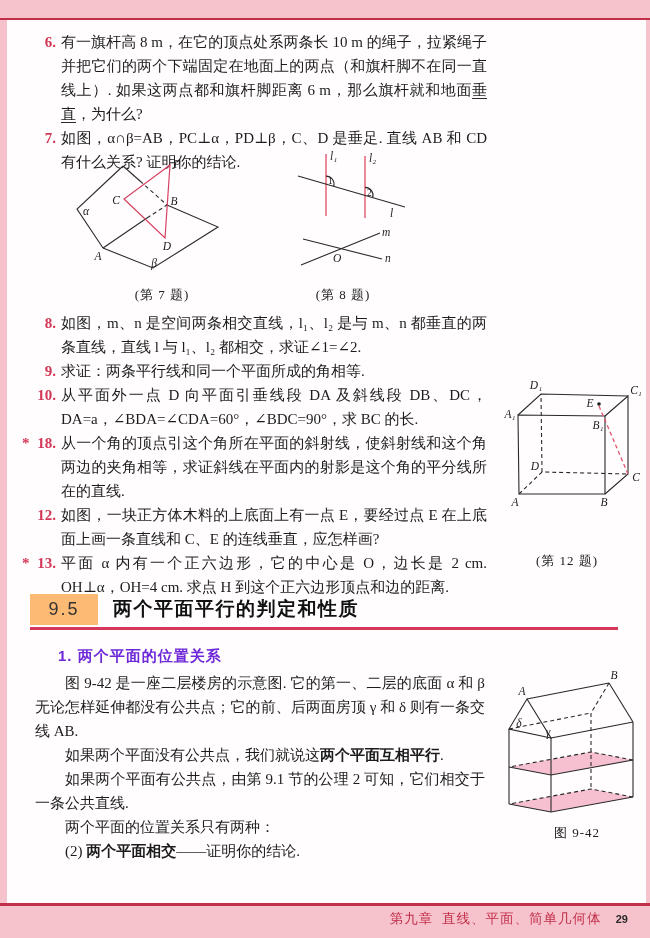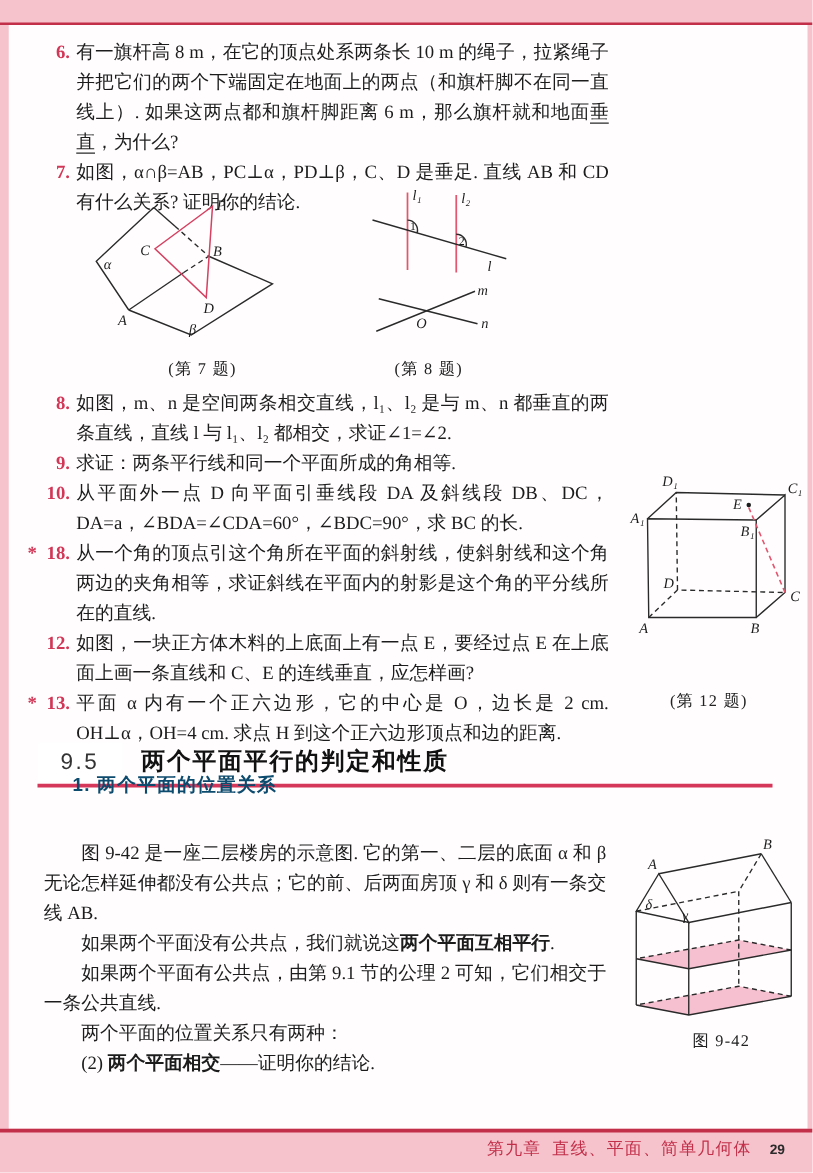--- a/index.html
+++ b/index.html
@@ -30,28 +30,28 @@
   .edge-dash{stroke:#2a2a2a;stroke-width:1.1;fill:none;stroke-dasharray:4 3;}
   .red-line{stroke:#e4566f;stroke-width:1.4;fill:none;}
   .red-tri{stroke:#d64062;stroke-width:1.2;fill:none;}
   .red-dash{stroke:#e4566f;stroke-width:1.3;fill:none;stroke-dasharray:4 3;}
   .floor{fill:#f7c0d1;stroke:none;}
   .lbl{font-size:11.5px;font-style:italic;font-family:"Liberation Serif","DejaVu Serif",serif;fill:#1c1c1c;}
   .lbl-num{font-size:9.5px;font-style:normal;font-family:"Liberation Serif","DejaVu Serif",serif;fill:#1c1c1c;}
   .fig-caption{position:absolute;width:120px;font-size:13px;text-align:center;color:#222;letter-spacing:1px;}
 
   
-  .sec-box{position:absolute;left:30px;top:594px;width:68px;height:31px;background:#ffffff;
+  .sec-box{position:absolute;left:30px;top:594px;width:68px;height:31px;background:#fdba74;
     display:flex;align-items:center;justify-content:center;
     font-size:18px;letter-spacing:2px;font-family:"Liberation Sans",sans-serif;color:#333;}
   .sec-title{position:absolute;left:113px;top:596px;font-size:19px;font-weight:bold;
     font-family:"Liberation Sans",sans-serif;letter-spacing:1.5px;color:#111;}
   .sec-rule{position:absolute;left:30px;top:627px;width:588px;height:3px;background:#d5375a;}
-  .subsection{position:absolute;left:58px;top:619px;font-size:15px;font-weight:bold;
-    font-family:"Liberation Sans",sans-serif;color:#0c4a6e;letter-spacing:1px;}
+  .subsection{position:absolute;left:58px;top:647px;font-size:15px;font-weight:bold;
+    font-family:"Liberation Sans",sans-serif;color:#6d28d9;letter-spacing:1px;}
 
   
   .body-text{position:absolute;left:35px;top:671px;width:450px;font-size:15px;line-height:24px;text-align:justify;}
   .body-text p{margin:0;text-indent:2em;}
   .term{font-family:"Liberation Sans",sans-serif;font-weight:bold;}
 
   
   .footer{position:absolute;left:0;top:910px;width:628px;text-align:right;
     color:#c22f49;font-size:13.5px;letter-spacing:1px;}
   .footer .page-num{color:#2b2b2b;font-weight:bold;font-size:11px;

